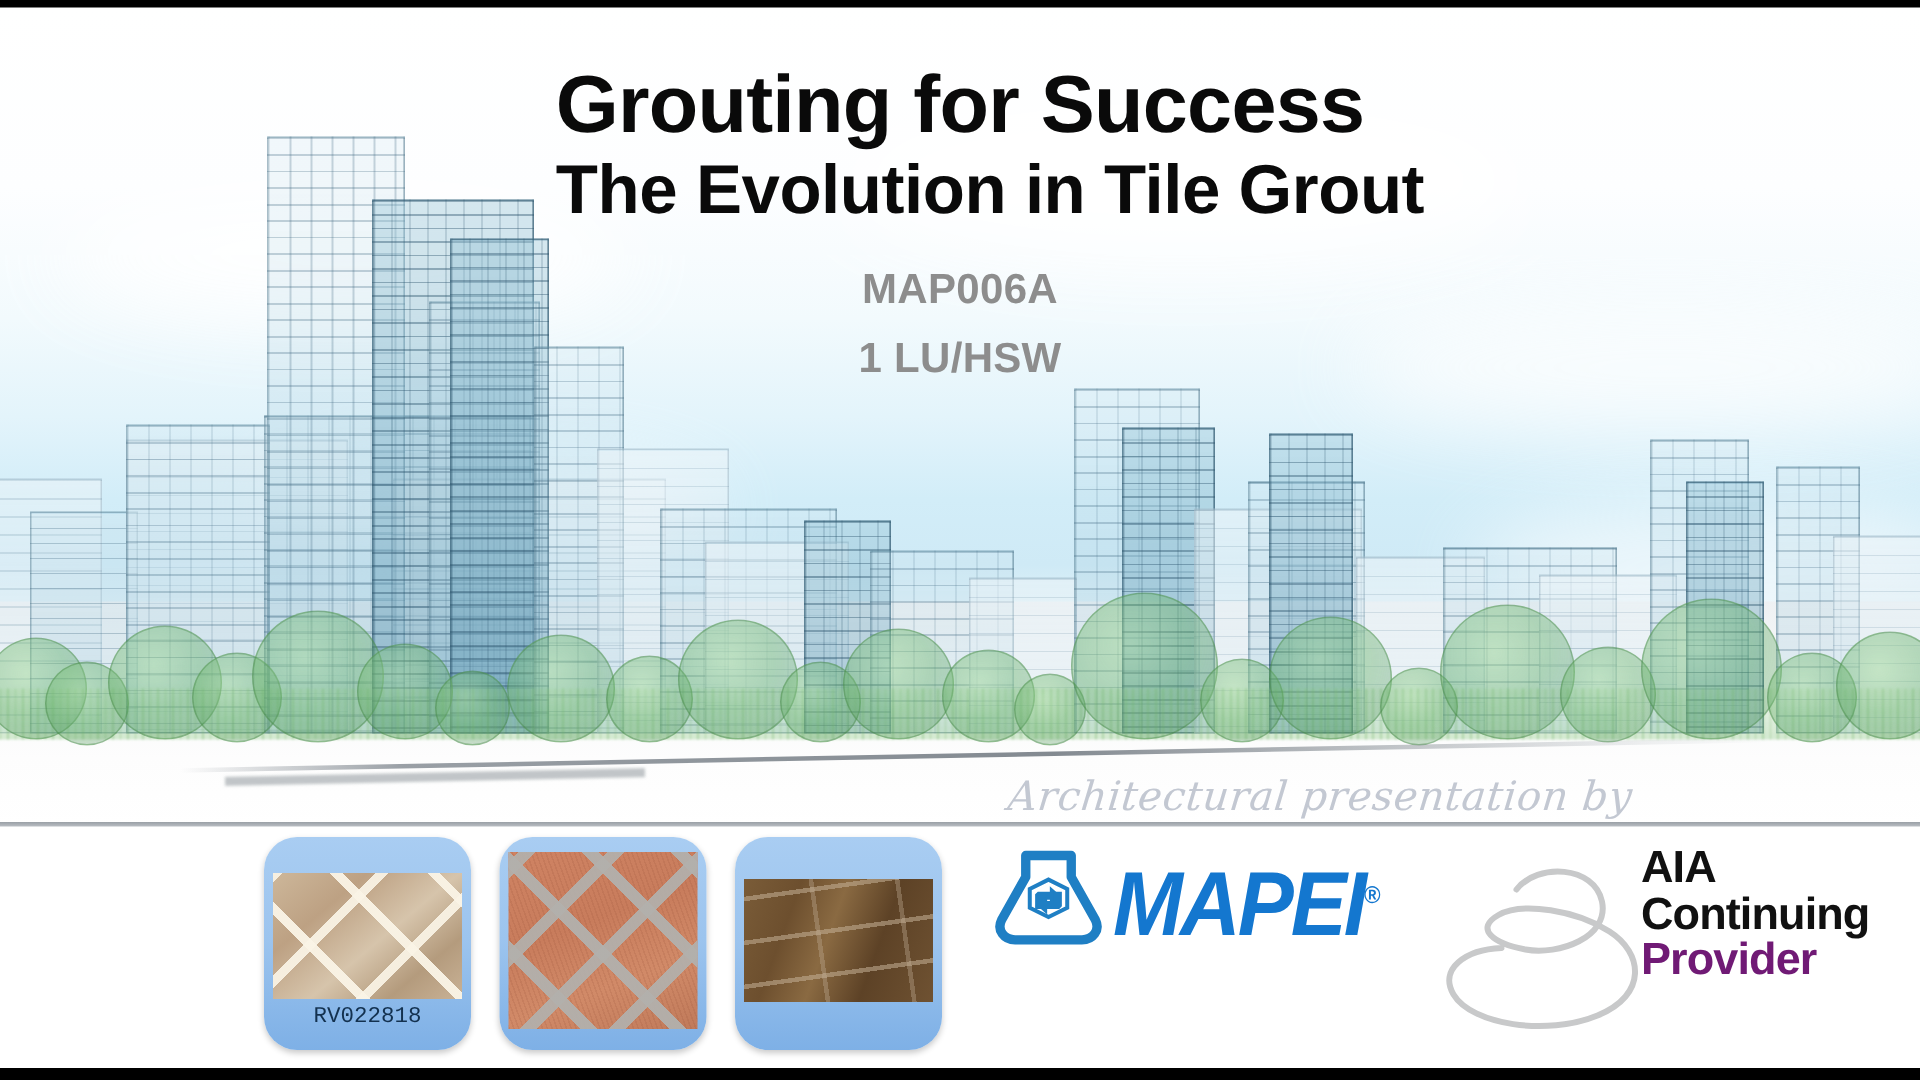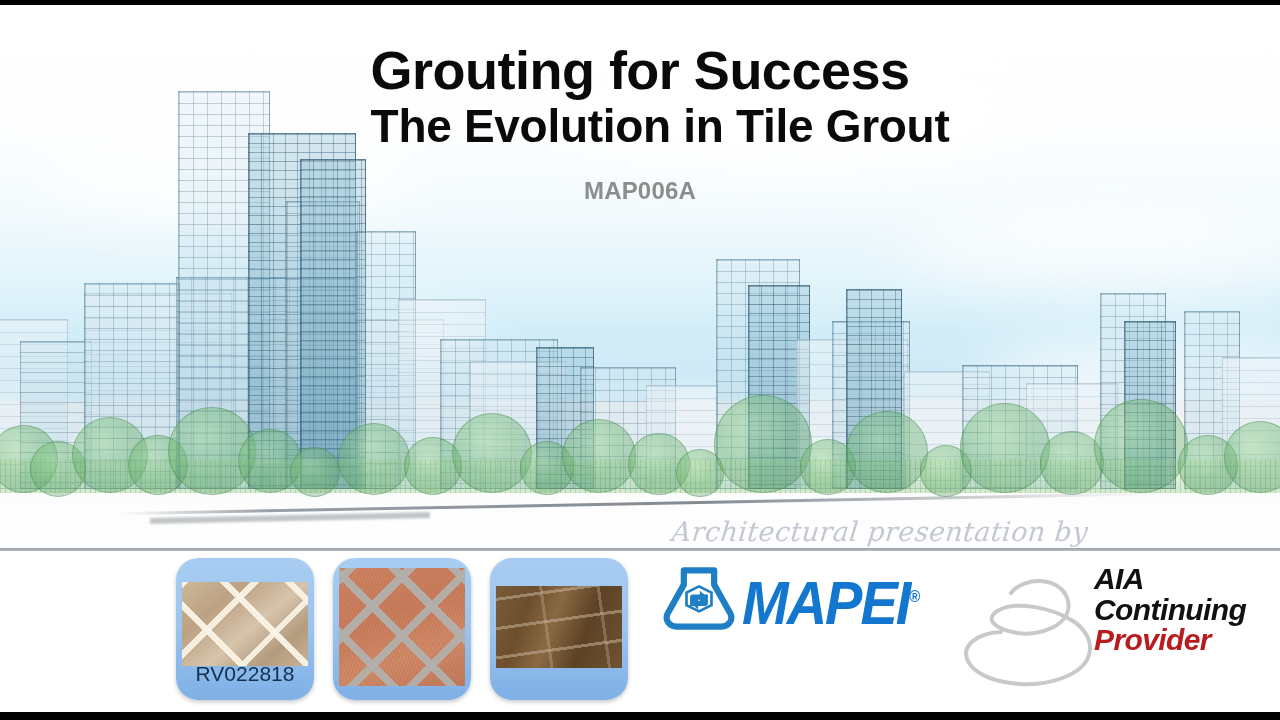--- a/index.html
+++ b/index.html
@@ -191,21 +191,21 @@
     margin-top: 4px;
     font-size: 46px;
     font-weight: bold;
     color: #0a0a0a;
     letter-spacing: -.3px;
     line-height: 1.06;
     font-family: "Liberation Sans", sans-serif;
     padding-left: 40px;
   }
   .subline {
-    font-size: 24px;
+    font-size: 28px;
     font-weight: bold;
     color: #8d8d8d;
     letter-spacing: .2px;
     font-family: "Liberation Sans", sans-serif;
   }
   #sub-code { margin-top: 26px; }
   #sub-credit { margin-top: 14px; }
 
   
   #attribution {
@@ -305,23 +305,23 @@
         rgba(196,176,150,.55) 26px, rgba(196,176,150,.55) 29px),
       repeating-linear-gradient(82deg,
         rgba(255,255,255,0) 0px, rgba(255,255,255,0) 54px,
         rgba(186,166,142,.40) 54px, rgba(186,166,142,.40) 57px),
       linear-gradient(110deg, #7a5c38 0%, #6d4f2e 25%, #8a6a42 45%, #5d4226 68%, #6f5232 100%);
   }
   .thumb-label {
     position: absolute;
     left: 0; right: 0; bottom: 14px;
     text-align: center;
-    font-size: 21px;
+    font-size: 15px;
     color: #13314f;
-    font-family: Liberation Sans, sans-serif;
+    font-family: Liberation Mono, monospace;
   }
 
   
   #mapei-logo {
     position: absolute;
     left: 660px;
     top: 14px;
     display: flex;
     align-items: flex-end;
   }
@@ -354,30 +354,29 @@
     height: 132px;
   }
 
   
   #aia-block {
     position: absolute;
     left: 1094px;
     top: 13px;
     line-height: 1.02;
     font-family: "Liberation Sans", sans-serif;
-    font-style: italic;
   }
   .aia-line {
     font-size: 30px;
     font-weight: bold;
     color: #111111;
     letter-spacing: -.6px;
     white-space: nowrap;
   }
-  .aia-line.muted { color: #b91c1c; }
+  .aia-line.muted { color: #701a75; }
 </style>
 </head>
 <body>
 
 <div id="slide">
 
   <div class="letterbox top"></div>
 
   <div id="hero">
 
@@ -450,20 +449,21 @@
     <div class="tree" style="left:1224px; bottom:58px; width:70px; height:70px;"></div>
 
     <div id="ground-streak"></div>
     <div id="ground-streak2"></div>
   </div>
 
   <div id="titleblock">
     <div id="title-line1">Grouting for Success</div>
     <div id="title-line2">The Evolution in Tile Grout</div>
     <div id="sub-code" class="subline">MAP006A</div>
+    <div id="sub-credit" class="subline">1 LU/HSW</div>
   </div>
 
   <div id="attribution">Architectural presentation by</div>
 
   <div id="divider"></div>
 
   <div id="footer">
 
     <div id="thumbs">
 

